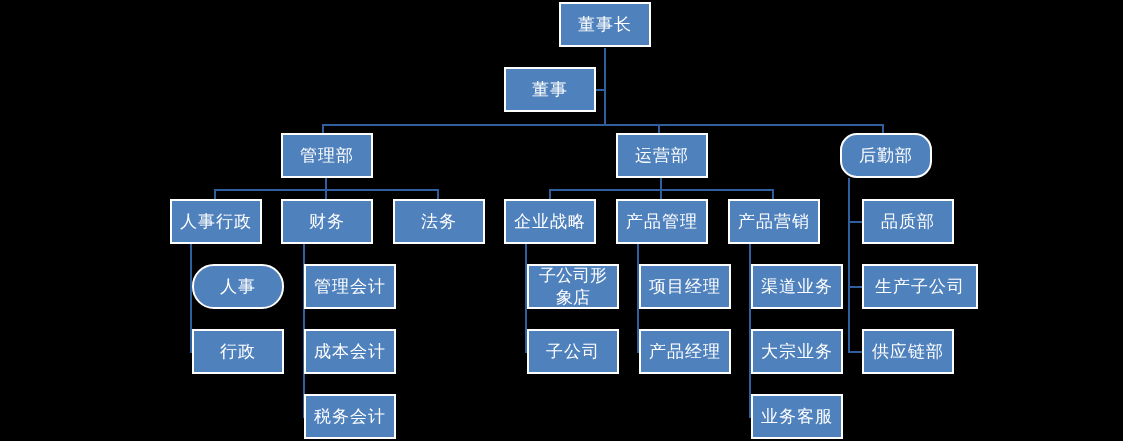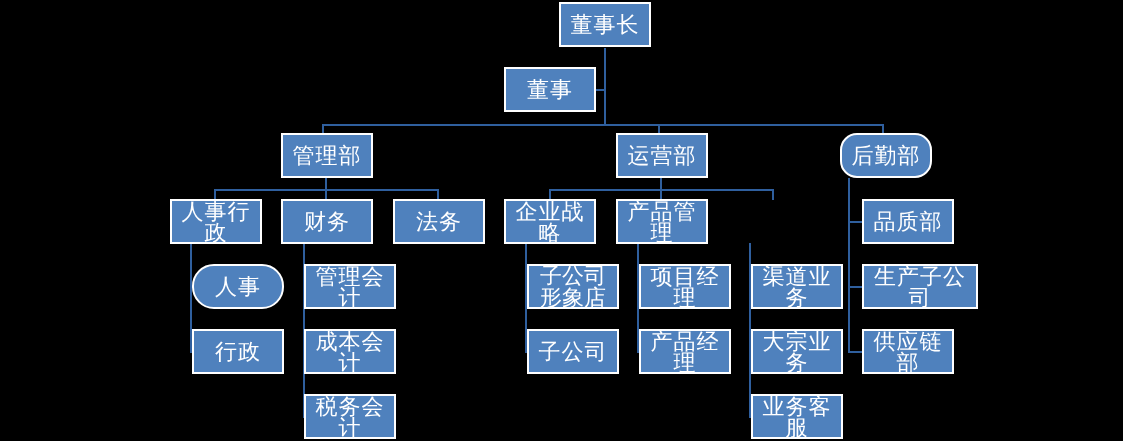--- a/index.html
+++ b/index.html
@@ -19,21 +19,21 @@
   .node {
     position: absolute;
     box-sizing: border-box;
     background: #4f81bd;
     border: 2px solid #ffffff;
     color: #ffffff;
     display: flex;
     align-items: center;
     justify-content: center;
     text-align: center;
-    font-size: 22px;
+    font-size: 17px;
     line-height: 21px;
     letter-spacing: 1px;
     z-index: 3;
     padding: 0 4px;
   }
   .node.two-line {
     line-height: 22px;
     letter-spacing: 0px;
     padding: 0 2px;
   }
@@ -128,20 +128,23 @@
   </div>
   <div class="node" style="left:393px; top:199px; width:92px; height:45px;">
     <span class="label">法务</span>
   </div>
   <div class="node" style="left:504px; top:199px; width:92px; height:45px;">
     <span class="label">企业战略</span>
   </div>
   <div class="node" style="left:616px; top:199px; width:92px; height:45px;">
     <span class="label">产品管理</span>
   </div>
+  <div class="node" style="left:728px; top:199px; width:92px; height:45px;">
+    <span class="label">产品营销</span>
+  </div>
   <div class="node" style="left:862px; top:199px; width:92px; height:45px;">
     <span class="label">品质部</span>
   </div>
 
   <div class="node" style="left:192px; top:264px; width:92px; height:45px;border-radius:22px;">
     <span class="label">人事</span>
   </div>
   <div class="node" style="left:304px; top:264px; width:92px; height:45px;">
     <span class="label">管理会计</span>
   </div>

